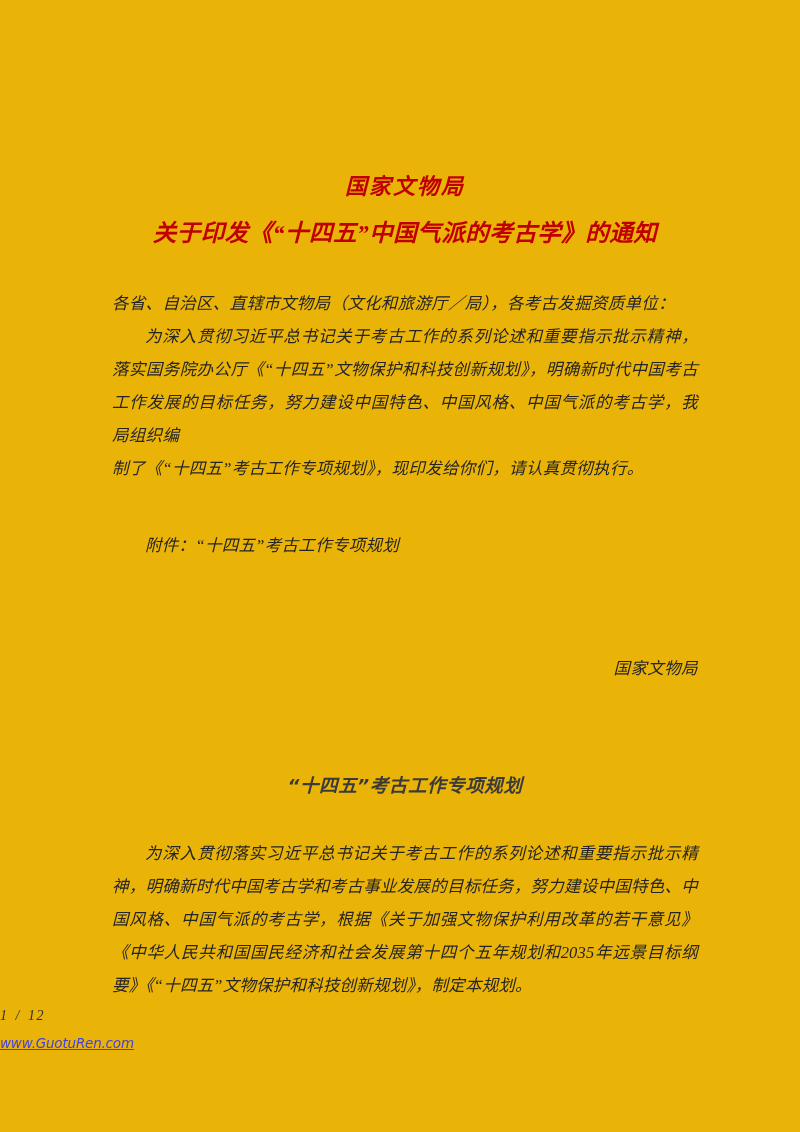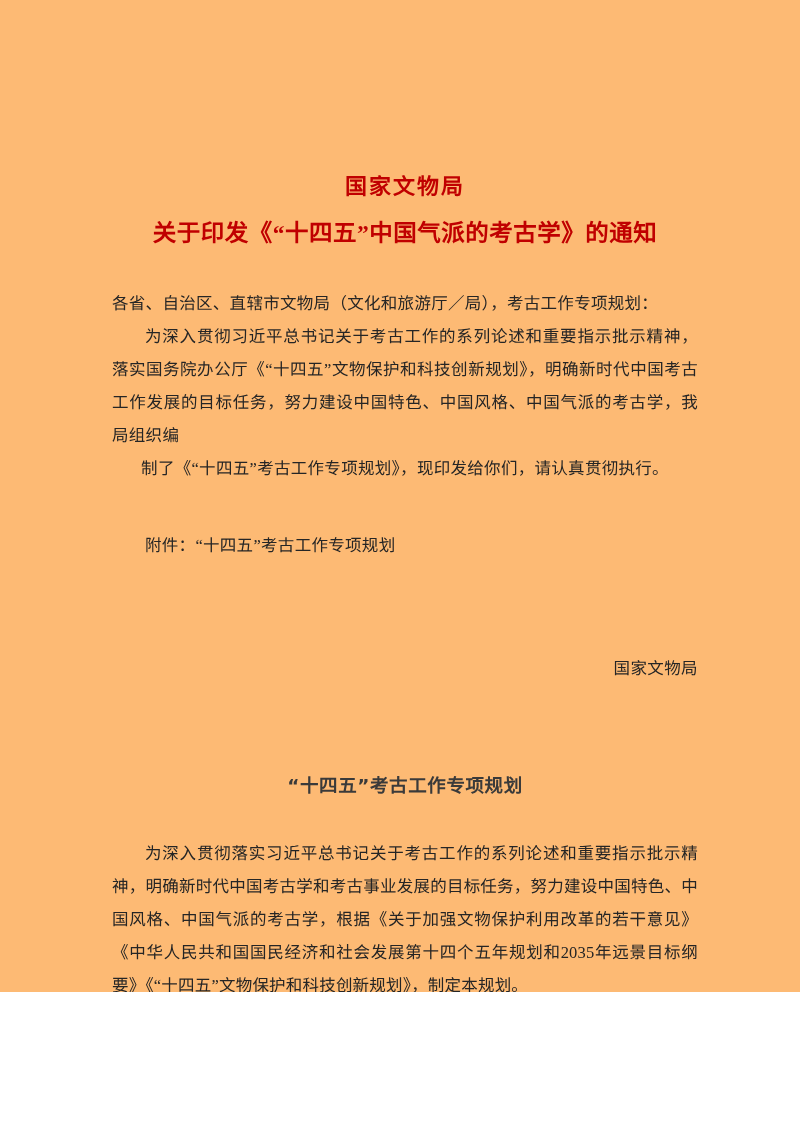--- a/index.html
+++ b/index.html
@@ -11,24 +11,25 @@
 
   body {
     font-family: "Liberation Serif", "DejaVu Serif", serif;
     color: #1a1a1a;
     -webkit-font-smoothing: antialiased;
   }
 
   .page {
     position: relative;
     width: 800px;
-    height: 992px;
-    background: #fdba74;
+    height: 1132px;
+    background: #eab308;
     overflow: hidden;
     box-sizing: border-box;
+    font-style: italic;
   }
 
   
   .content {
     position: absolute;
     left: 112px;
     top: 0;
     width: 586px;
   }
 
@@ -87,21 +88,20 @@
   .body-para.indent {
     text-indent: 2em;
   }
 
   
   .para-tail {
     font-size: 16.5px;
     line-height: 33px;
     letter-spacing: 0.3px;
     color: #252525;
-    text-align: center;
   }
 
   .attachment {
     font-size: 16.5px;
     line-height: 33px;
     letter-spacing: 0.3px;
     color: #252525;
     text-indent: 2em;
     margin-top: 44px;
   }
@@ -173,21 +173,21 @@
 
 <div class="page">
 
   <div class="content">
 
     <div class="doc-title-block">
       <div class="doc-title doc-title-1">国家文物局</div>
       <div class="doc-title doc-title-2">关于印发《“十四五”中国气派的考古学》的通知</div>
     </div>
 
-    <div class="addressee">各省、自治区、直辖市文物局（文化和旅游厅／局），考古工作专项规划：</div>
+    <div class="addressee">各省、自治区、直辖市文物局（文化和旅游厅／局），各考古发掘资质单位：</div>
 
     <p class="body-para indent">为深入贯彻习近平总书记关于考古工作的系列论述和重要指示批示精神，落实国务院办公厅《“十四五”文物保护和科技创新规划》，明确新时代中国考古工作发展的目标任务，努力建设中国特色、中国风格、中国气派的考古学，我局组织编</p>
 
     <div class="para-tail">制了《“十四五”考古工作专项规划》，现印发给你们，请认真贯彻执行。</div>
 
     <div class="attachment">附件：“十四五”考古工作专项规划</div>
 
     <div class="signature">
       <div>国家文物局</div>
     </div>

